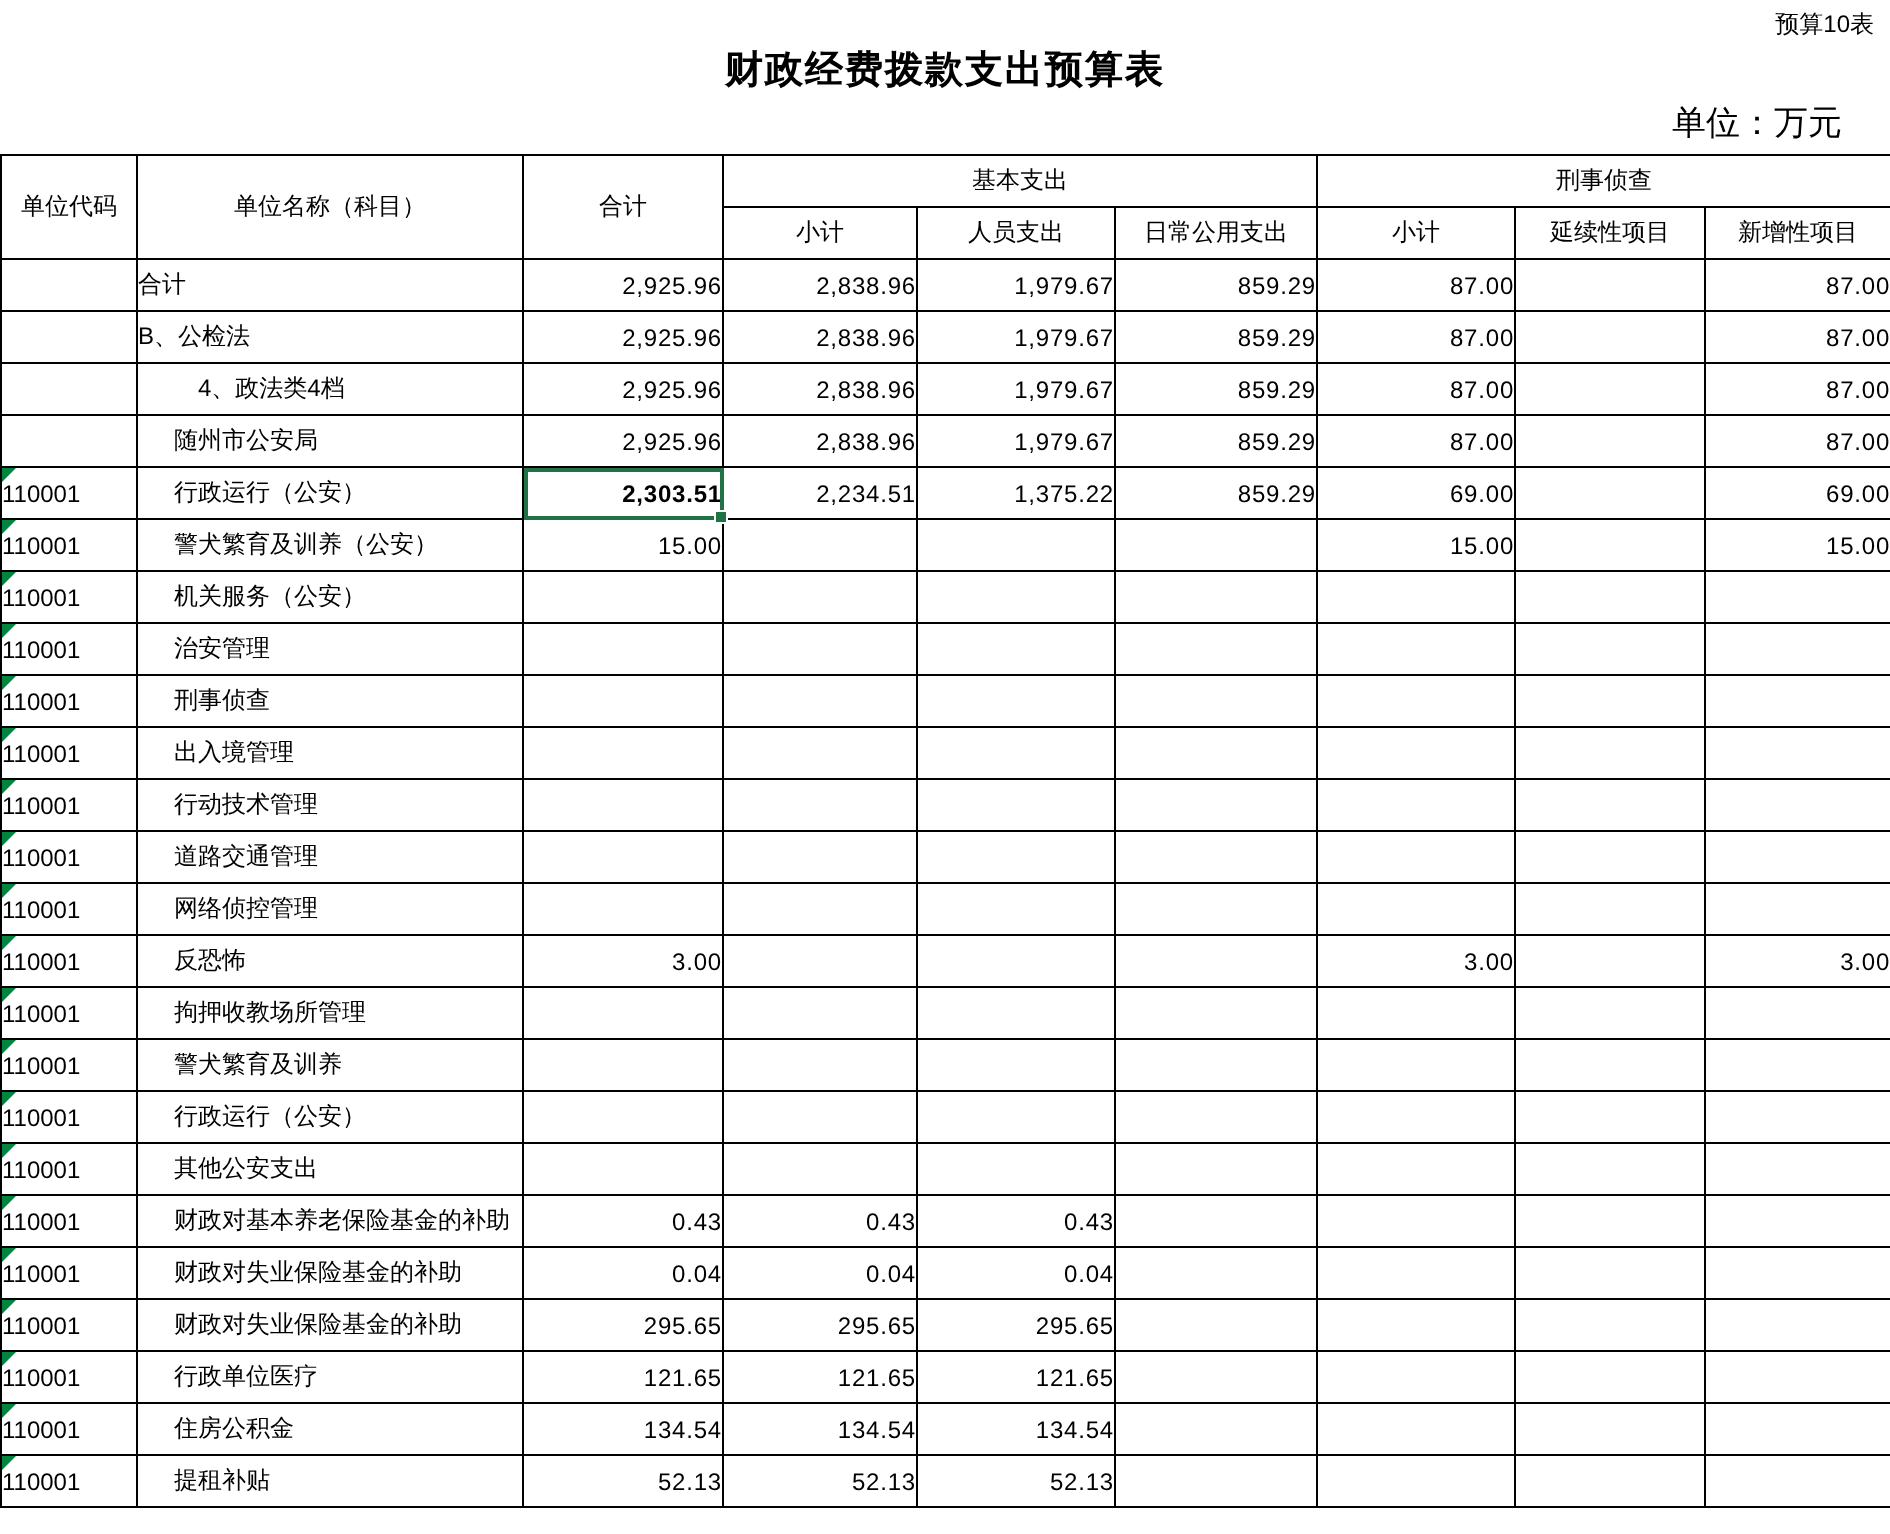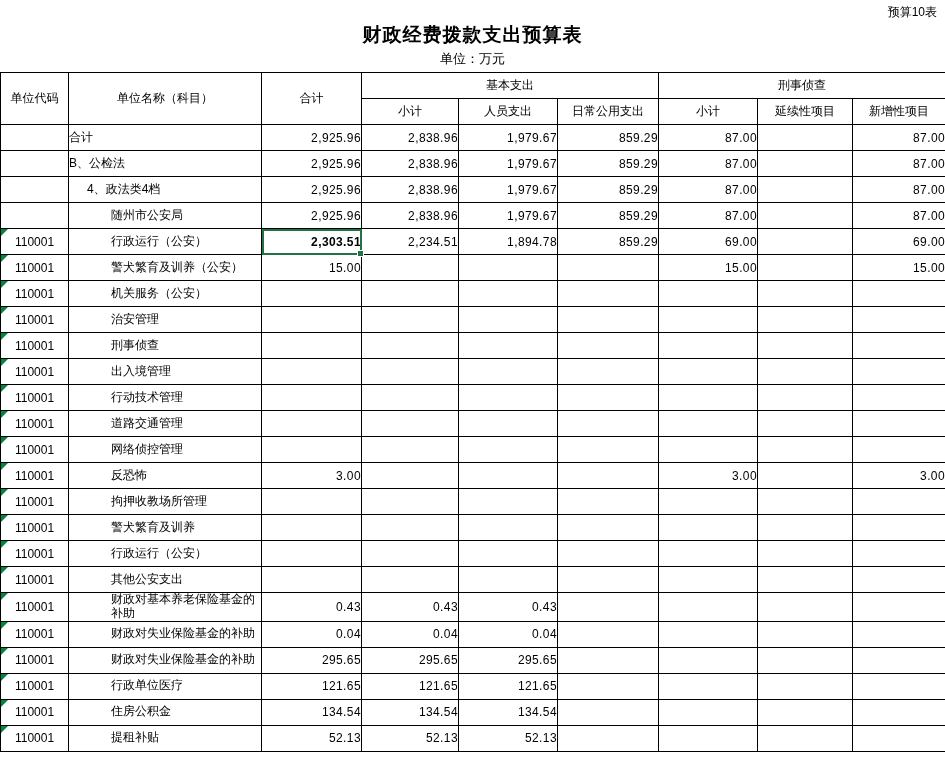--- a/index.html
+++ b/index.html
@@ -30,23 +30,23 @@
   }
   .doc-title {
     text-align: center;
     font-size: 19px;
     font-weight: bold;
     letter-spacing: 1px;
     padding-top: 22px;
     padding-bottom: 2px;
   }
   .unit-note {
-    text-align: center;
-    font-size: 13px;
-    padding-right: 0;
+    text-align: right;
+    font-size: 17px;
+    padding-right: 24px;
     padding-bottom: 4px;
   }
   table.budget {
     border-collapse: collapse;
     width: 945px;
     table-layout: fixed;
   }
   table.budget th, table.budget td {
     border: 1px solid #000000;
     font-weight: normal;
@@ -57,42 +57,42 @@
   }
   table.budget th {
     text-align: center;
     vertical-align: middle;
     font-family: Liberation Serif, serif;
   }
   .hdr-main th {
     height: 30px;
   }
   td.code-cell {
-    text-align: center;
+    text-align: left;
     padding-left: 4px;
     position: relative;
     font-size: 12px;
   }
   td.code-cell.marked::before {
     content: "";
     position: absolute;
     left: 0;
     top: 0;
     border-style: solid;
     border-width: 7px 7px 0 0;
     border-color: #00853f transparent transparent transparent;
   }
   td.name-cell {
     text-align: left;
     font-size: 12px;
     line-height: 1.15;
     padding-left: 6px;
   }
-  td.name-cell.indent1 { padding-left: 18px; }
-  td.name-cell.indent2 { padding-left: 42px; }
+  td.name-cell.indent1 { padding-left: 30px; }
+  td.name-cell.indent2 { padding-left: 18px; }
   td.num {
     text-align: right;
     padding-right: 6px;
     font-family: "Liberation Sans", "DejaVu Sans", sans-serif;
     font-size: 12px;
     letter-spacing: 0.4px;
   }
   td.num.selected {
     outline: 2px solid #217346;
     outline-offset: -2px;
@@ -202,21 +202,21 @@
           <td class="num">859.29</td>
           <td class="num">87.00</td>
           <td class="num"></td>
           <td class="num">87.00</td>
         </tr>
         <tr>
           <td class="code-cell marked">110001</td>
           <td class="name-cell indent2">行政运行（公安）</td>
           <td class="num selected">2,303.51</td>
           <td class="num">2,234.51</td>
-          <td class="num">1,894.78</td>
+          <td class="num">1,375.22</td>
           <td class="num">859.29</td>
           <td class="num">69.00</td>
           <td class="num"></td>
           <td class="num">69.00</td>
         </tr>
         <tr>
           <td class="code-cell marked">110001</td>
           <td class="name-cell indent2">警犬繁育及训养（公安）</td>
           <td class="num">15.00</td>
           <td class="num"></td>

